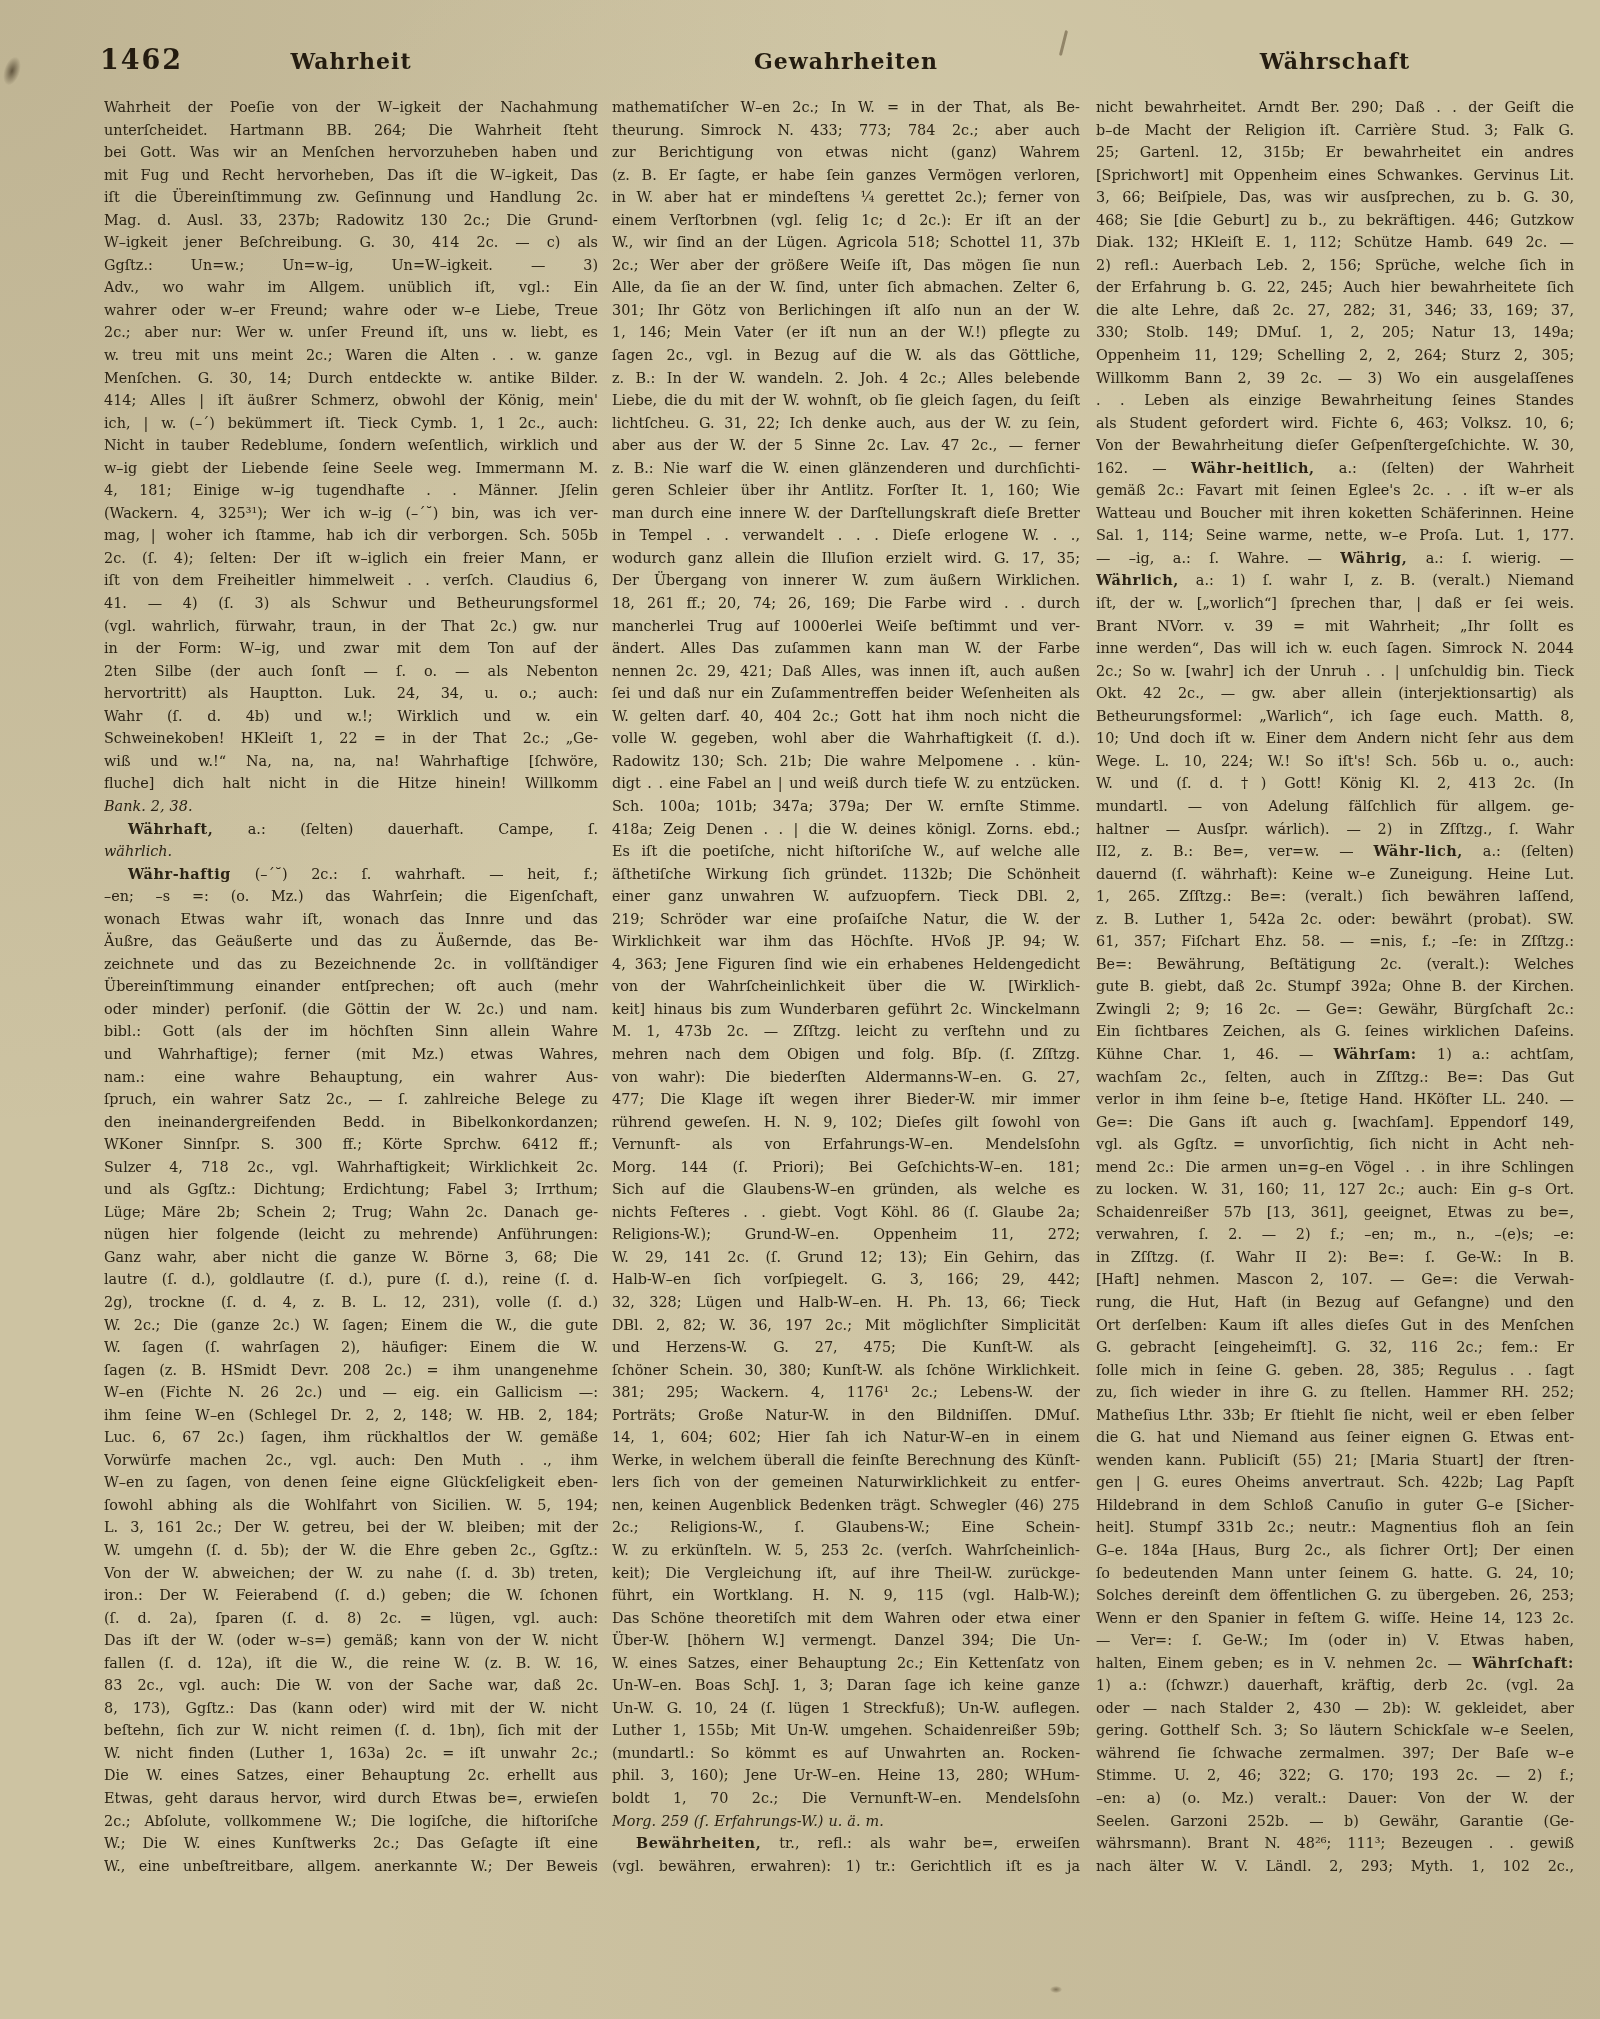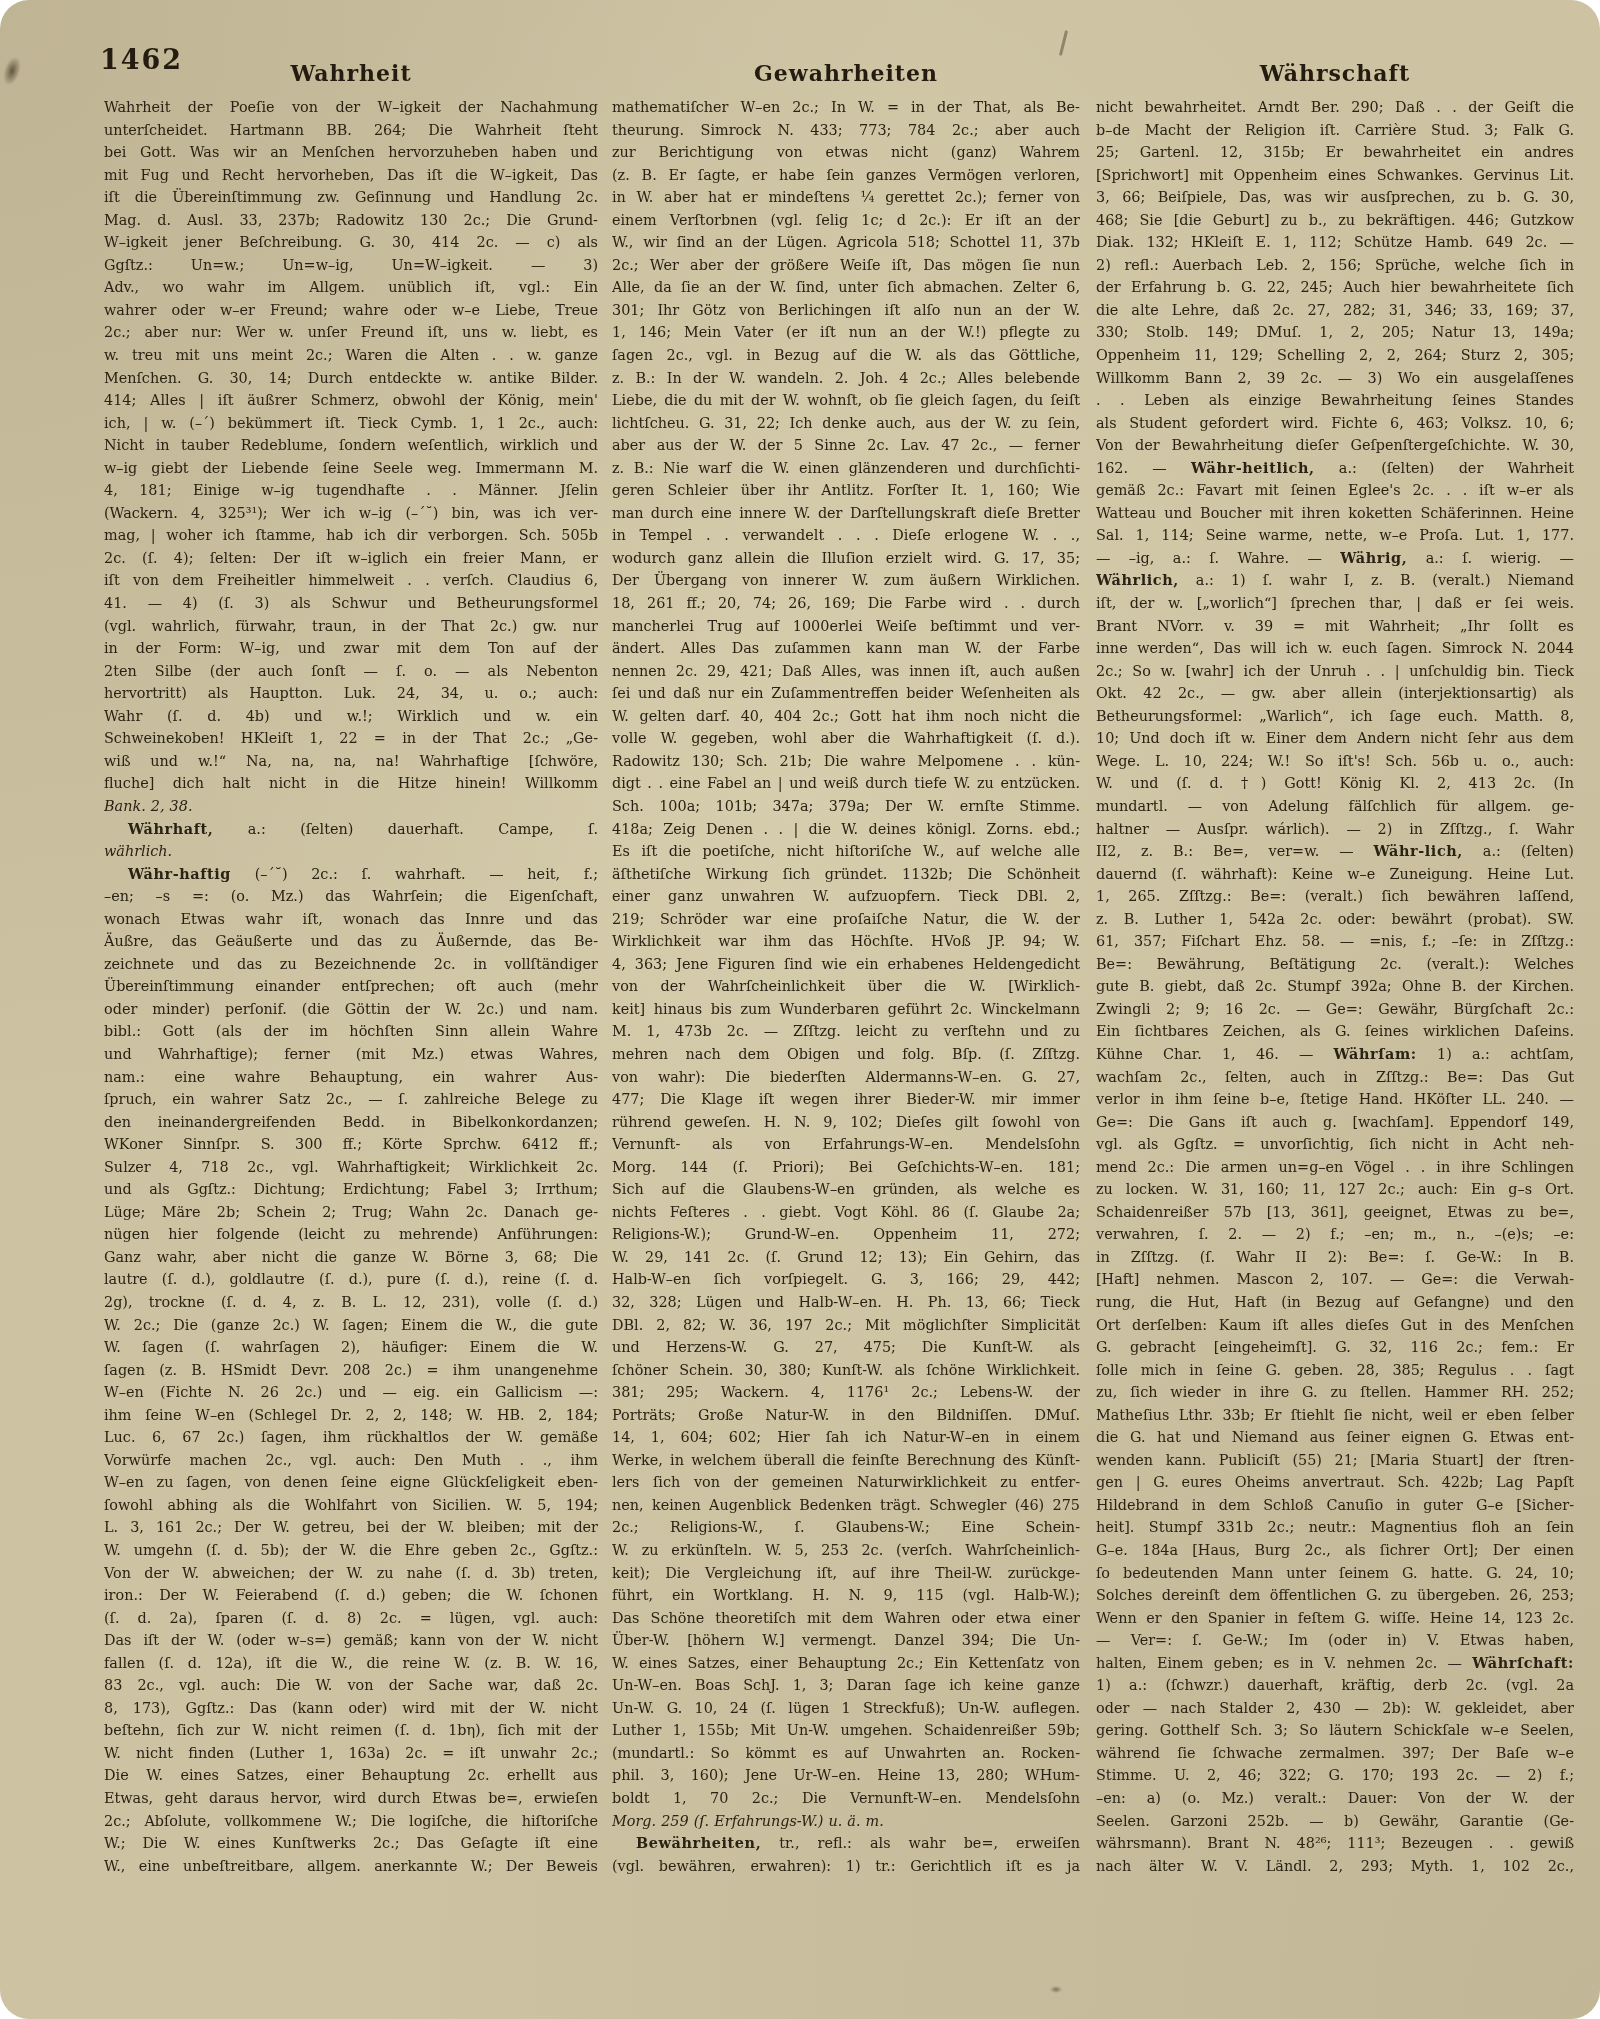--- a/index.html
+++ b/index.html
@@ -6,28 +6,27 @@
   .page{
     position:relative; width:1600px; height:2019px;
     background:
       radial-gradient(ellipse at 50% 40%, rgba(255,250,225,0.18), rgba(0,0,0,0) 60%),
       radial-gradient(ellipse at 100% 100%, rgba(90,70,40,0.10), rgba(0,0,0,0) 55%),
       radial-gradient(ellipse at 0% 0%, rgba(90,70,40,0.12), rgba(0,0,0,0) 40%),
       #cdc3a2;
     overflow:hidden;
     font-family:"DejaVu Serif", serif;
     color:#2a2214;
-    border-radius:29px;
   }
   .pagenum{
     position:absolute; left:100px; top:44px;
     font-size:27px; font-weight:bold; letter-spacing:2px; color:#241c10;
   }
   .runhead{
-    position:absolute; top:60px; text-align:center;
+    position:absolute; top:48px; text-align:center;
     font-size:22px; font-weight:bold; letter-spacing:1px; color:#241c10;
   }
   .rh1{left:104px; width:494px;}
   .rh2{left:612px; width:468px;}
   .rh3{left:1096px; width:478px;}
   .col{position:absolute; top:96px; font-size:14.4px; line-height:22.55px;}
   .col1{left:104px; width:494px;}
   .col2{left:612px; width:468px;}
   .col3{left:1096px; width:478px;}
   .line{

